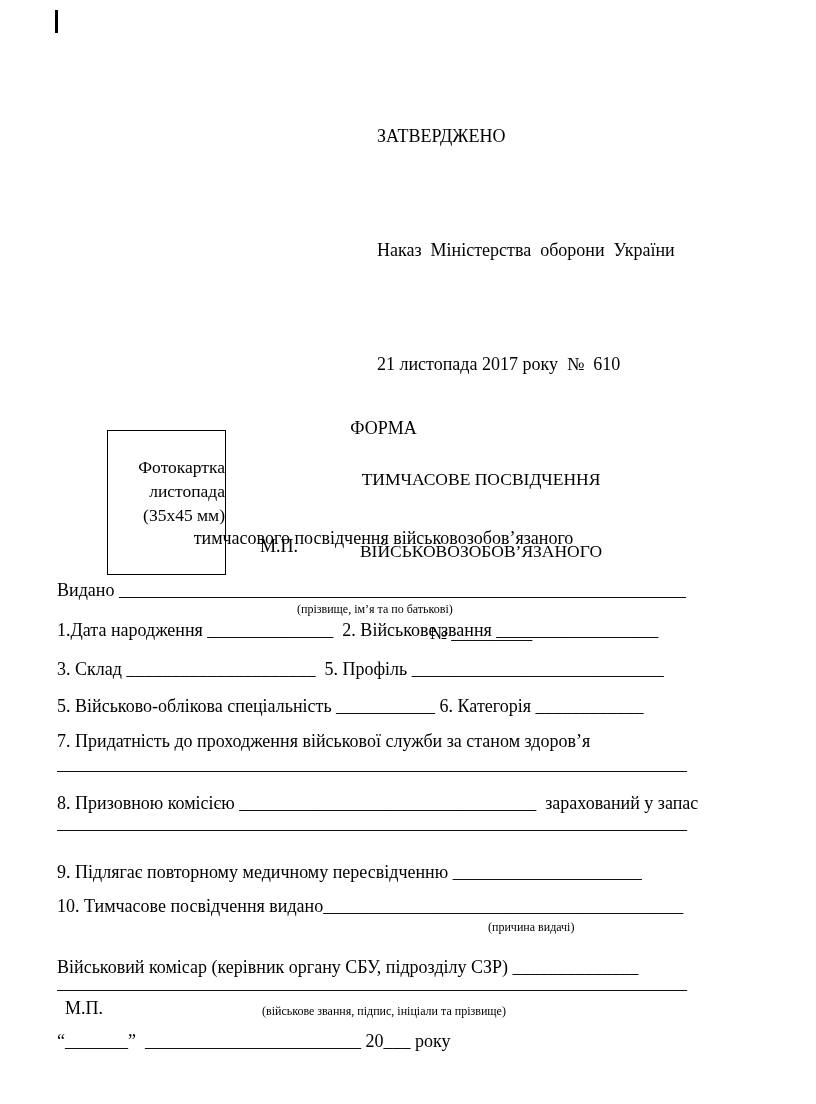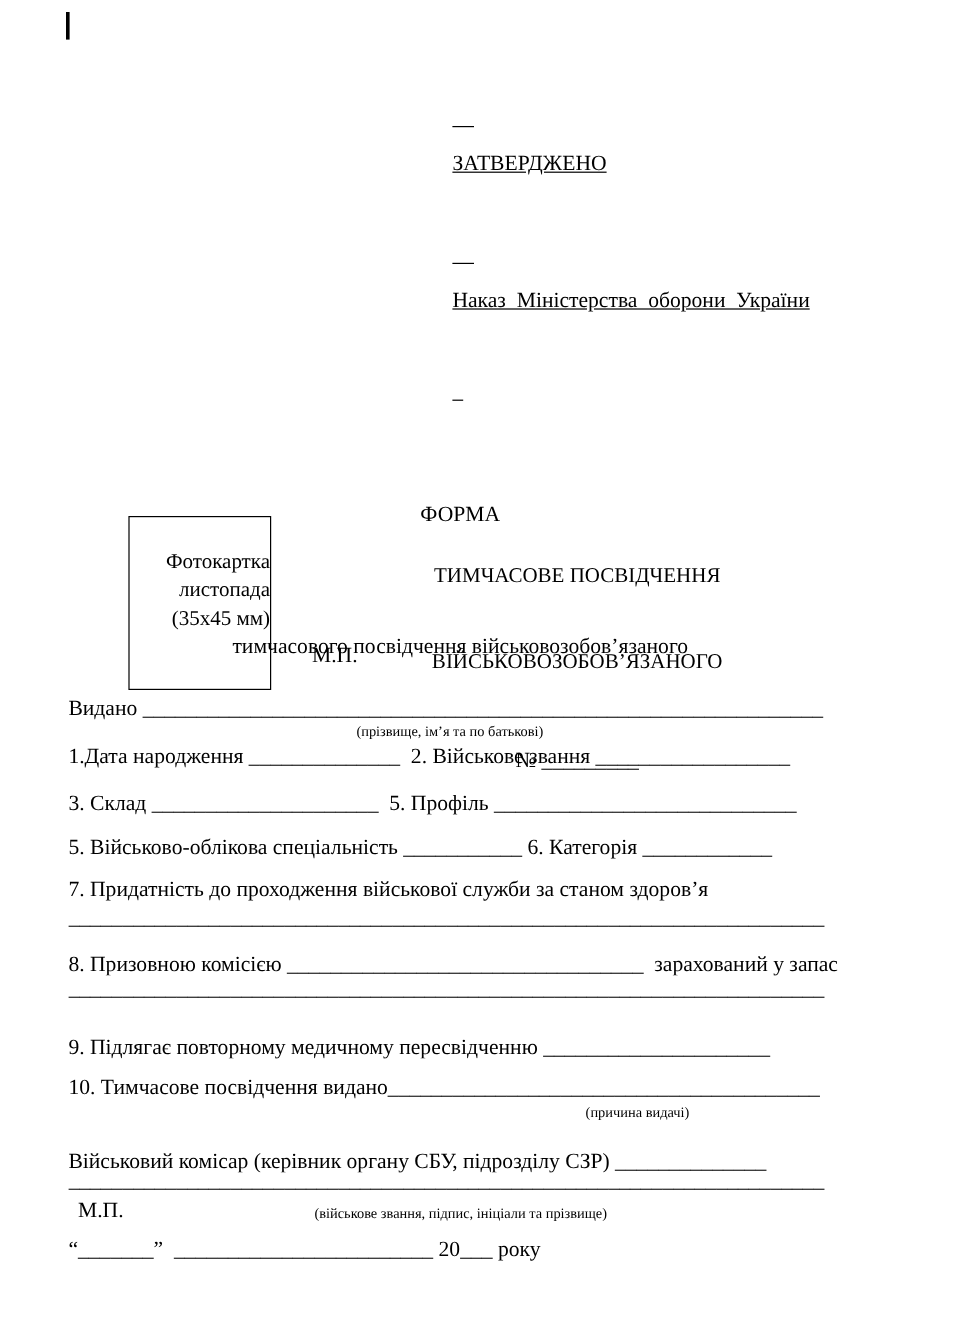--- a/index.html
+++ b/index.html
@@ -37,21 +37,20 @@
     height: 23px;
     background: #000000;
   }
   .approved {
     position: absolute;
     left: 377px;
     top: 41px;
     font-size: 18px;
     line-height: 38px;
     white-space: pre;
-    text-decoration: underline;
   }
   .form-heading {
     position: absolute;
     left: 57px;
     top: 337px;
     width: 653px;
     text-align: center;
     font-size: 18px;
     line-height: 36.5px;
     white-space: pre;
@@ -86,20 +85,21 @@
 </head>
 <body>
 
 <div class="page">
 
   <div class="caret"></div>
 
   <div class="approved">
     <div>ЗАТВЕРДЖЕНО</div>
     <div>Наказ  Міністерства  оборони  України</div>
+    <div>21 листопада 2017 року  №  610</div>
   </div>
 
   <div class="form-heading">
     <div>ФОРМА</div>
     <div>тимчасового посвідчення військовозобов’язаного</div>
   </div>
 
   <div class="photo-box">
     <div>Фотокартка</div>
     <div>листопада</div>

